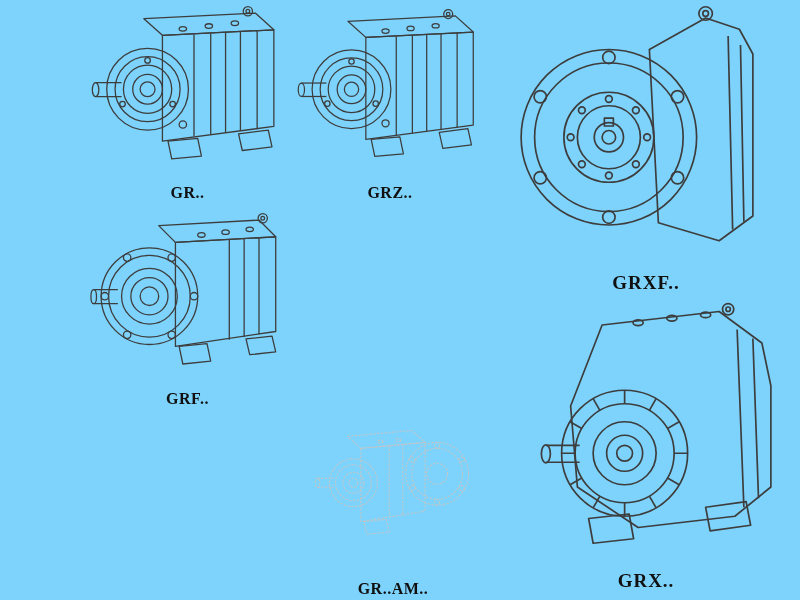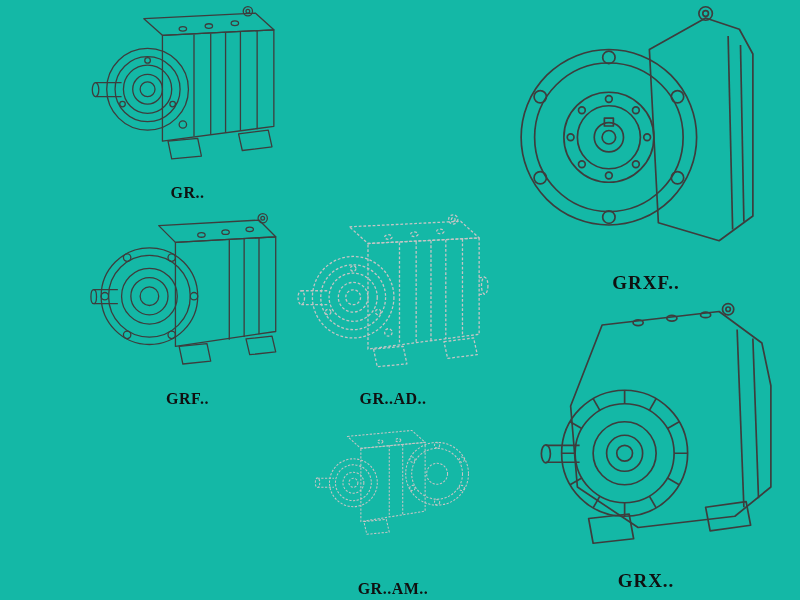--- a/index.html
+++ b/index.html
@@ -1,17 +1,17 @@
 <!DOCTYPE html>
 <html><head>
 <meta charset="utf-8">
 <style>
   html,body{margin:0;padding:0;background:#ffffff;}
   .page{
-    position:relative;width:800px;height:600px;background:#14b8a6;
+    position:relative;width:800px;height:600px;background:#7dd3fc;
     overflow:hidden;font-family:"Liberation Serif", serif;
   }
   figure.item{position:absolute;margin:0;display:flex;flex-direction:column;align-items:center;}
   .drawing{flex:1 1 auto;width:100%;min-height:0;display:flex;align-items:center;justify-content:center;}
   .drawing svg{width:100%;height:100%;}
   .solid{color:#3d3d3d;}
   .light{color:#c5c5c5;stroke-dasharray:3 2;}
   figcaption.label{
     flex:0 0 auto;font-weight:bold;font-size:16px;color:#101010;
     letter-spacing:.5px;text-align:center;padding:2px 0 0 0;white-space:nowrap;
@@ -195,47 +195,47 @@
 
   <figure class="item" style="left:90px;top:2px;width:195px;height:200px;">
     <div class="drawing solid">
       <svg viewBox="0 0 210 190" preserveAspectRatio="xMidYMid meet">
           <use href="#sym-inline"></use>
         </svg>
     </div>
     <figcaption class="label">GR..</figcaption>
   </figure>
 
+  <figure class="item" style="left:296px;top:2px;width:188px;height:200px;">
+    <div class="drawing solid">
+      <svg viewBox="0 0 210 190" preserveAspectRatio="xMidYMid meet">
+          <use href="#sym-inline"></use>
+        </svg>
+    </div>
+    <figcaption class="label">GRZ..</figcaption>
+  </figure>
 
   <figure class="item" style="left:90px;top:210px;width:195px;height:198px;">
     <div class="drawing solid">
       <svg viewBox="0 0 210 190" preserveAspectRatio="xMidYMid meet">
           <use href="#sym-flange-foot"></use>
         </svg>
     </div>
     <figcaption class="label">GRF..</figcaption>
   </figure>
 
   <figure class="item" style="left:502px;top:0;width:288px;height:294px;">
     <div class="drawing solid">
       <svg viewBox="0 0 230 240" preserveAspectRatio="xMidYMid meet">
           <use href="#sym-flange-front"></use>
         </svg>
     </div>
     <figcaption class="label big">GRXF..</figcaption>
   </figure>
 
-  <figure class="item" style="left:294px;top:212px;width:198px;height:196px;">
-    <div class="drawing light">
-      <svg viewBox="0 0 210 190" preserveAspectRatio="xMidYMid meet">
-          <use href="#sym-adapter"></use>
-        </svg>
-    </div>
-    <figcaption class="label">GR..AD..</figcaption>
-  </figure>
 
 
   <figure class="item" style="left:294px;top:408px;width:198px;height:190px;gap:28px;">
     <div class="drawing light">
       <svg viewBox="0 0 210 190" preserveAspectRatio="xMidYMid meet">
           <use href="#sym-flange-right"></use>
         </svg>
     </div>
     <figcaption class="label">GR..AM..</figcaption>
   </figure>

